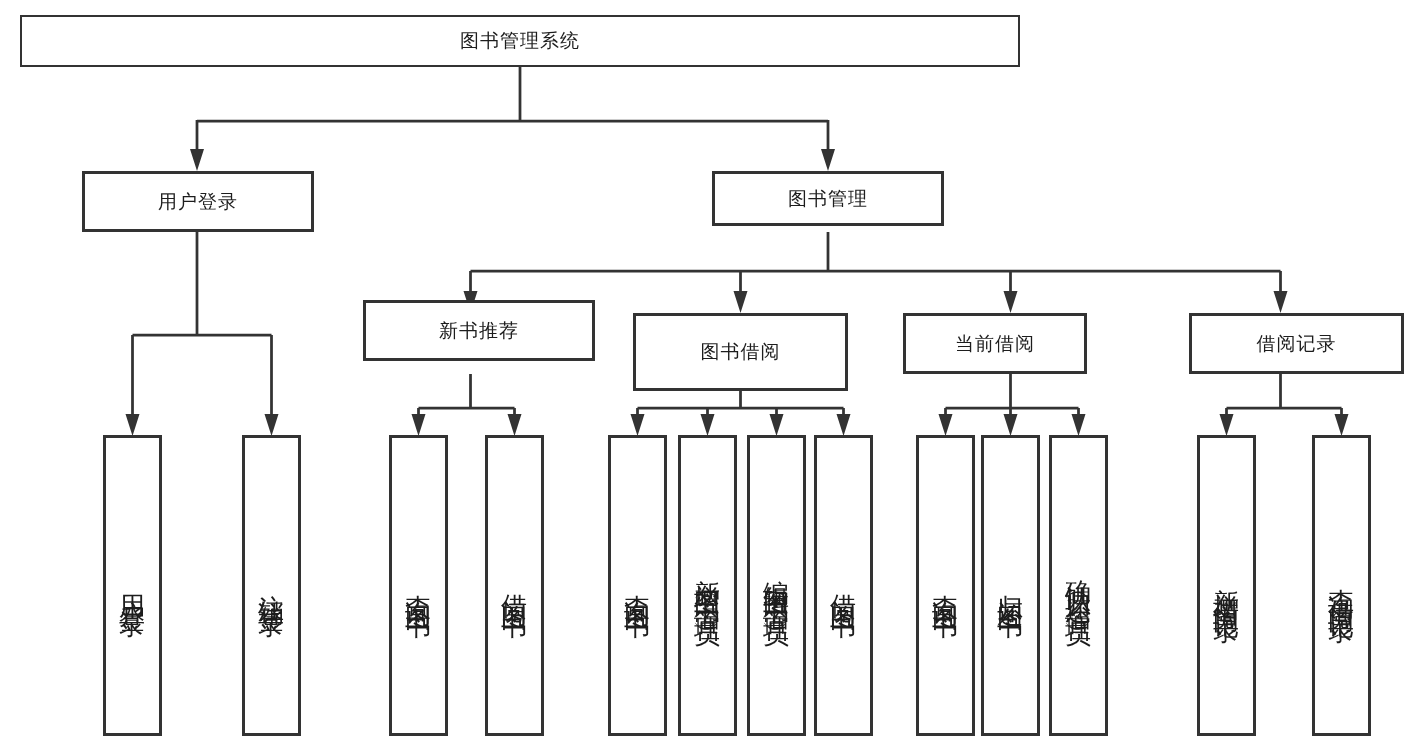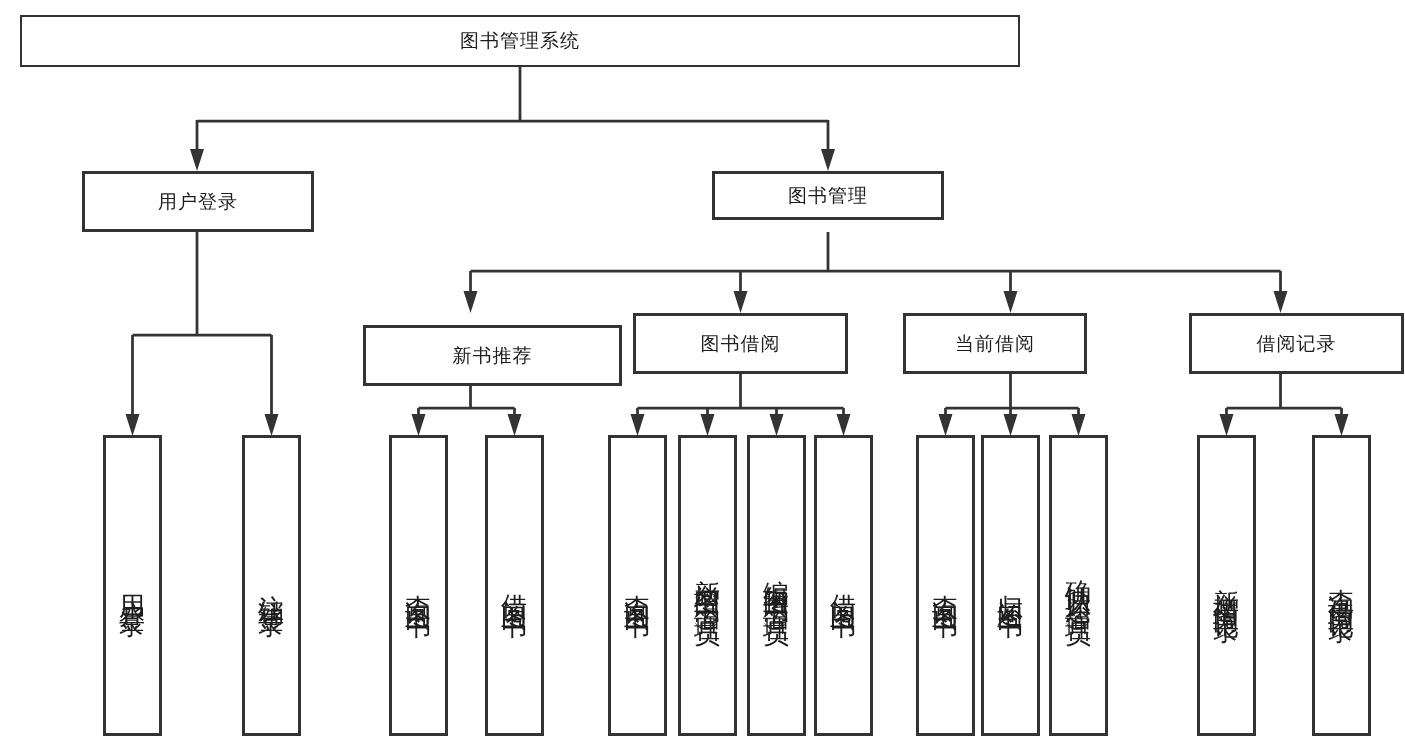--- a/index.html
+++ b/index.html
@@ -111,24 +111,24 @@
       M945.5,436 L938.5,414 L952.5,414 Z
       M1010.5,436 L1003.5,414 L1017.5,414 Z
       M1078.5,436 L1071.5,414 L1085.5,414 Z
       M1226.5,436 L1219.5,414 L1233.5,414 Z
       M1341.5,436 L1334.5,414 L1348.5,414 Z"></path>
   </svg>
 
   <div class="hnode root" style="left:20px;top:15px;width:1000px;height:52px;font-family:Liberation Mono, monospace;">图书管理系统</div>
 
   <div class="hnode" style="left:82px;top:171px;width:232px;height:61px;">用户登录</div>
-  <div class="hnode" style="left:712px;top:171px;width:232px;height:49px;text-align:right;">图书管理</div>
+  <div class="hnode" style="left:712px;top:171px;width:232px;height:55px;text-align:right;">图书管理</div>
 
-  <div class="hnode" style="left:363px;top:325px;width:259px;height:61px;">新书推荐</div>
-  <div class="hnode" style="left:633px;top:313px;width:215px;height:61px;font-family:Liberation Mono, monospace;">图书借阅</div>
+  <div class="hnode" style="left:363px;top:300px;width:232px;height:61px;">新书推荐</div>
+  <div class="hnode" style="left:633px;top:313px;width:215px;height:78px;font-family:Liberation Mono, monospace;">图书借阅</div>
   <div class="hnode" style="left:903px;top:313px;width:184px;height:61px;">当前借阅</div>
   <div class="hnode" style="left:1173px;top:313px;width:215px;height:61px;margin-left:16px;">借阅记录</div>
 
   <div class="vnode" style="left:103px;top:435px;width:59px;height:301px;">用户登录</div>
   <div class="vnode" style="left:242px;top:435px;width:59px;height:301px;">注销登录</div>
 
   <div class="vnode" style="left:389px;top:435px;width:59px;height:301px;">查询图书</div>
   <div class="vnode" style="left:485px;top:435px;width:59px;height:301px;">借阅图书</div>
 
   <div class="vnode" style="left:608px;top:435px;width:59px;height:301px;">查询图书</div>

